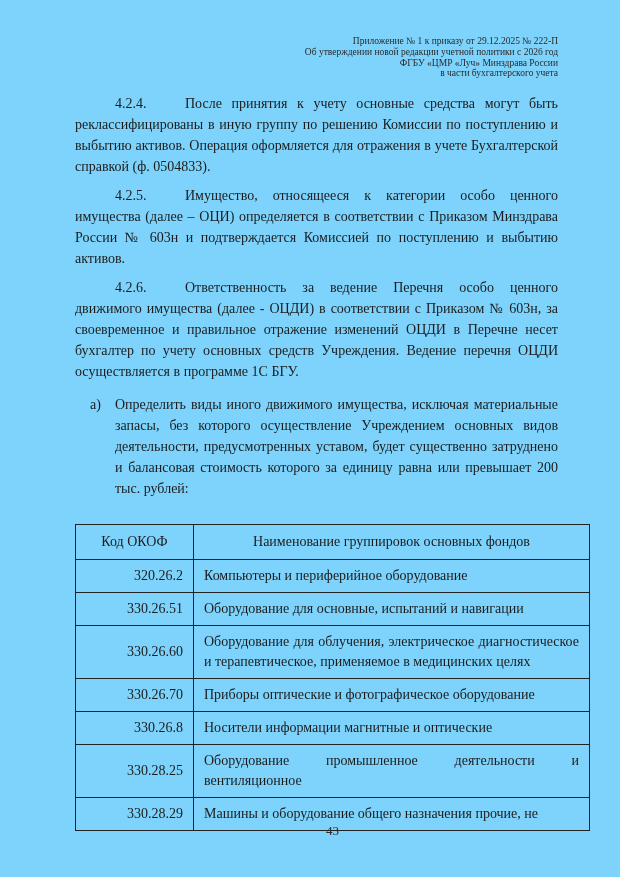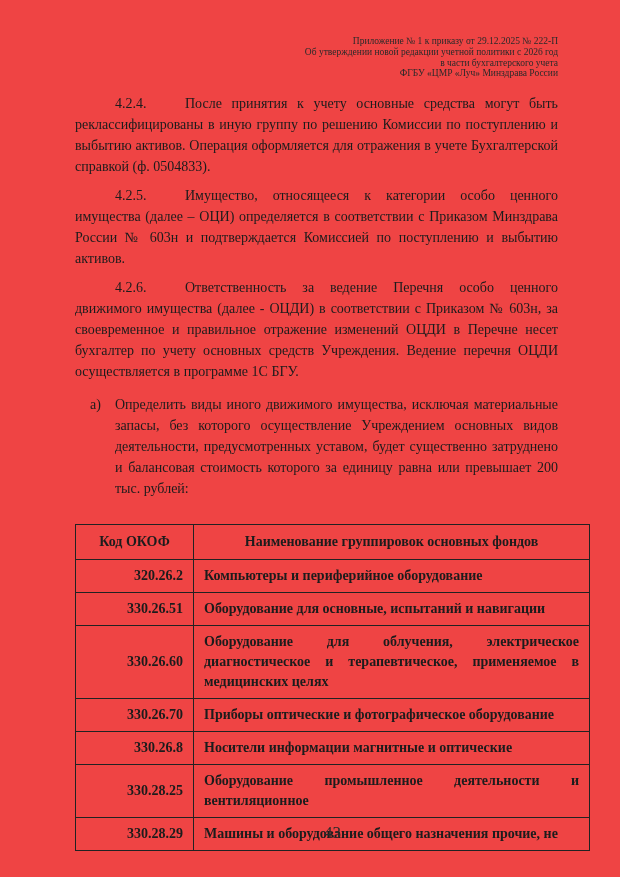--- a/index.html
+++ b/index.html
@@ -5,21 +5,21 @@
   html, body {
     margin: 0;
     padding: 0;
     background: #ffffff;
   }
   .page {
     position: relative;
     width: 620px;
     height: 877px;
     box-sizing: border-box;
-    background: #ef4444;
+    background: #7dd3fc;
     color: #1c1c1c;
     font-family: "Liberation Serif", "DejaVu Serif", serif;
     padding: 36px 62px 0 75px;
     overflow: hidden;
   }
   .doc-header {
     text-align: right;
     font-size: 9.5px;
     line-height: 10.8px;
     color: #2a2a2a;
@@ -53,52 +53,52 @@
   table.okof {
     border-collapse: collapse;
     margin-top: 25px;
     width: 515px;
     table-layout: fixed;
     font-size: 14px;
     line-height: 20px;
   }
   table.okof th, table.okof td {
     border: 1.5px solid #222222;
-    font-weight: bold;
+    font-weight: normal;
     padding: 6px 10px;
     vertical-align: middle;
   }
   table.okof th {
     text-align: center;
     padding: 7px 6px;
   }
   td.col-code {
     text-align: right;
   }
   .col-code-w { width: 118px; }
   .page-number {
     position: absolute;
     left: 75px;
     width: 515px;
     top: 823px;
     text-align: center;
-    font-size: 17px;
+    font-size: 13px;
     color: #2a2a2a;
   }
 </style>
 </head>
 <body>
 
 <div class="page">
 
   <div class="doc-header">
     <div>Приложение № 1 к приказу от 29.12.2025 № 222-П</div>
     <div>Об утверждении новой редакции учетной политики с 2026 год</div>
+    <div>ФГБУ «ЦМР «Луч» Минздрава России</div>
     <div>в части бухгалтерского учета</div>
-    <div>ФГБУ «ЦМР «Луч» Минздрава России</div>
   </div>
 
   <div class="body-text">
 
     <p class="para"><span class="pnum">4.2.4.</span><span>После принятия к учету основные средства могут быть реклассифицированы в иную группу по решению Комиссии по поступлению и выбытию активов. Операция оформляется для отражения в учете Бухгалтерской справкой (ф. 0504833).</span></p>
 
     <p class="para"><span class="pnum">4.2.5.</span><span>Имущество, относящееся к категории особо ценного имущества (далее – ОЦИ) определяется в соответствии с Приказом Минздрава России № 603н и подтверждается Комиссией по поступлению и выбытию активов.</span></p>
 
     <p class="para"><span class="pnum">4.2.6.</span><span>Ответственность за ведение Перечня особо ценного движимого имущества (далее - ОЦДИ) в соответствии с Приказом № 603н, за своевременное и правильное отражение изменений ОЦДИ в Перечне несет бухгалтер по учету основных средств Учреждения. Ведение перечня ОЦДИ осуществляется в программе 1С БГУ.</span></p>
 

